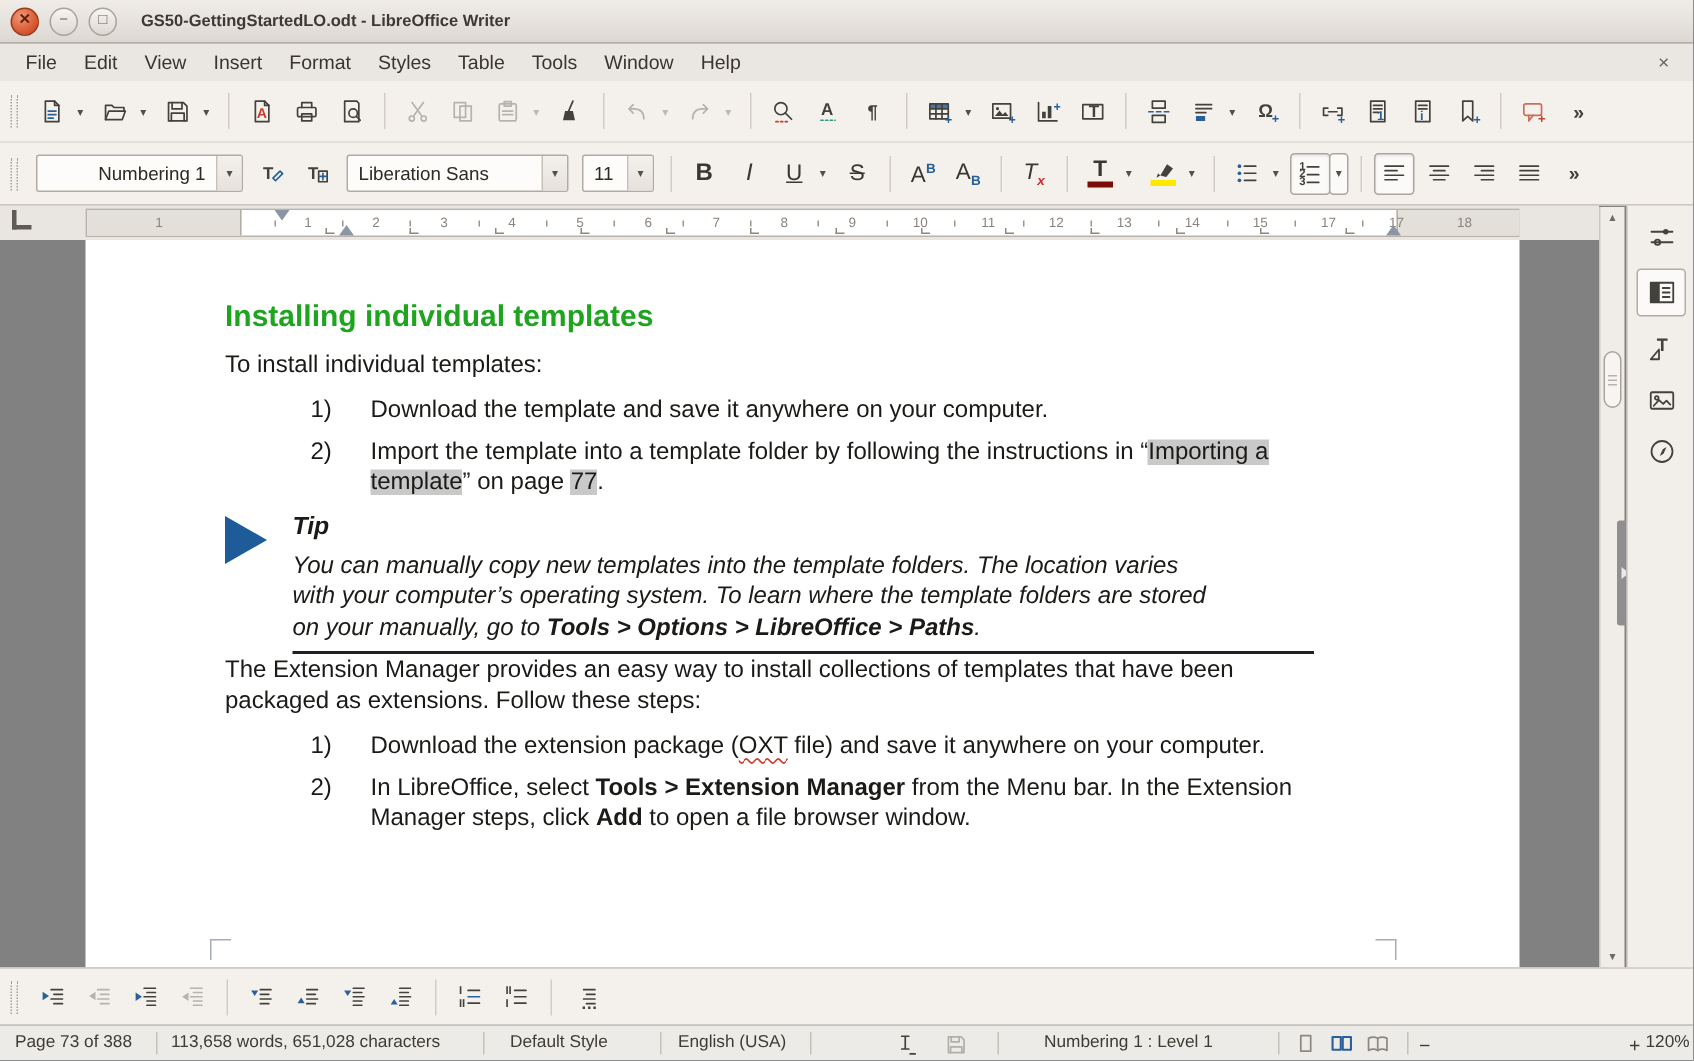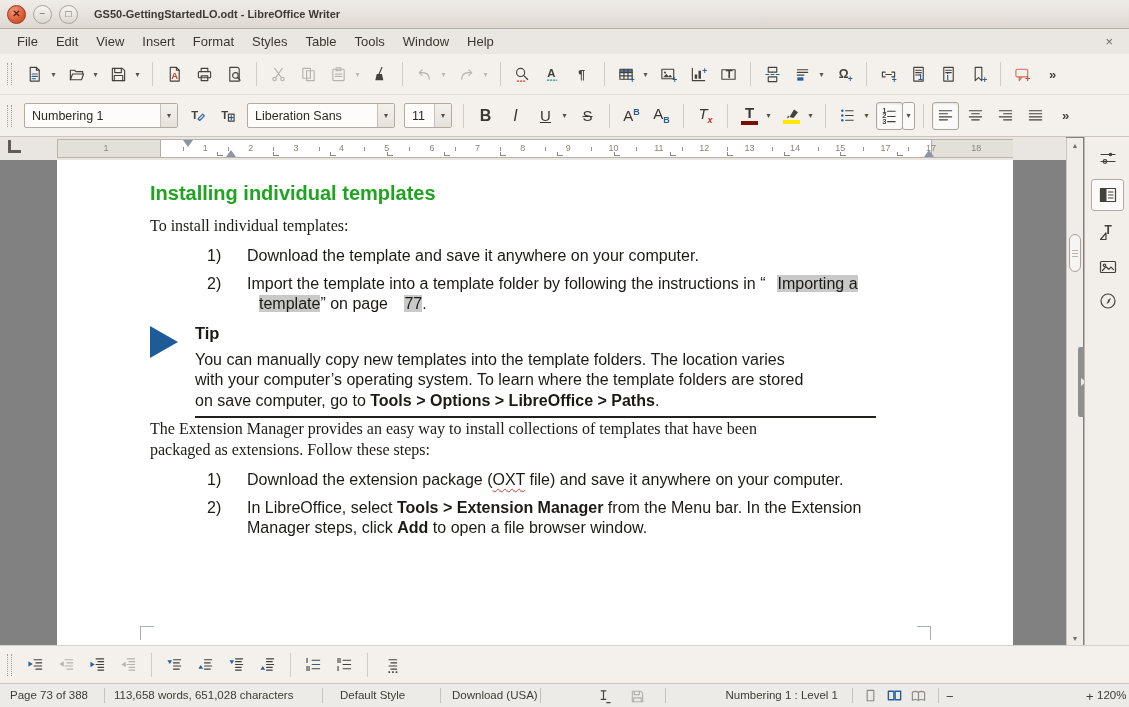--- a/index.html
+++ b/index.html
@@ -81,34 +81,34 @@
   .rtab{position:absolute;bottom:1px;width:5px;height:3px;border-left:1px solid #8d877f;
     border-bottom:1px solid #8d877f;}
   .ind{position:absolute;width:0;height:0;}
   .ind.first{top:0;border-left:5px solid transparent;border-right:5px solid transparent;
     border-top:7px solid #8b95a5;}
   .ind.left,.ind.right{bottom:0;border-left:5px solid transparent;border-right:5px solid transparent;
     border-bottom:7px solid #8b95a5;}
   
   #docarea{position:absolute;left:0;top:160px;width:1066px;height:485px;background:#818181;overflow:hidden;}
   #page{position:absolute;left:57px;top:0;width:956px;height:485px;background:#ffffff;}
-  #content{position:absolute;left:93px;top:22px;width:748px;color:#1b1a17;font-size:16px;}
+  #content{position:absolute;left:93px;top:40px;width:748px;color:#1b1a17;font-size:16px;}
   .h2{font-size:20px;line-height:23px;font-weight:bold;margin:0 0 10px;}
   .tip + .h2{margin-top:35px;}
   .para{margin:0 0 10px;}
-  .para .line{line-height:21px;white-space:nowrap;font-family:Liberation Serif, serif;}
+  .para .line{line-height:21px;white-space:nowrap;}
   .list{margin:0;}
   .li{display:flex;margin:0 0 7px;padding-left:57px;}
   .linum{width:40px;flex:none;line-height:20.5px;}
   .litext .line{line-height:20.5px;white-space:nowrap;}
   .b{font-weight:bold;}
-  .hl{background:#c9c9c9;margin-left:12px;}
+  .hl{background:#c9c9c9;}
   .sq{text-decoration:underline;text-decoration-style:wavy;text-decoration-color:#d2362a;
       text-decoration-thickness:1px;text-underline-offset:3px;}
-  .tip{position:relative;margin-top:6px;}
+  .tip{position:relative;margin-top:6px;font-style:italic;}
   .tip-arrow{position:absolute;left:0;top:3px;width:0;height:0;border-top:16px solid transparent;
     border-bottom:16px solid transparent;border-left:28px solid #1d5c99;}
   .tip-inner{margin-left:45px;width:681px;border-bottom:2px solid #23211d;padding-bottom:5px;}
   .tip-title{font-size:16.5px;font-weight:bold;margin:8px 0 7px;line-height:20px;}
   .tip-inner .line{line-height:20.5px;white-space:nowrap;}
   .cornermark{position:absolute;width:13px;height:13px;border-top:1px solid #a6adb8;}
   .cornermark.l{border-left:1px solid #a6adb8;}
   .cornermark.r{border-right:1px solid #a6adb8;}
   
   #vscroll{position:absolute;left:1066px;top:138px;width:17px;height:507px;background:#f0ede9;
@@ -127,21 +127,21 @@
     border-left:1px solid #bcb6af;box-sizing:border-box;}
   .sbtab{position:absolute;left:12px;width:22px;height:22px;display:flex;align-items:center;justify-content:center;}
   .sbtab.active{left:6px;width:33px;height:32px;background:#fbfaf8;border:1px solid #b1aba3;
     border-radius:3px;box-sizing:border-box;}
   
   #statusbar{position:absolute;left:0;top:683px;width:1129px;height:24px;background:#edebe7;
     border-top:1px solid #c9c4bd;box-sizing:border-box;font-size:11.5px;color:#3f3b35;}
   .sbt{position:absolute;top:5px;white-space:nowrap;}
   .sbsep{position:absolute;top:4px;width:1px;height:15px;background:#c6c1ba;}
   .sbicon{position:absolute;top:3px;width:22px;height:18px;display:flex;align-items:center;justify-content:center;}
-  #sb-outline{left:668px;width:170px;text-align:right;}
+  #sb-outline{left:696px;width:170px;text-align:left;}
   #sb-zoomout{left:946px;font-size:13px;}
   #sb-zoomin{left:1086px;font-size:13px;}
   #sb-zoom{left:1097px;}
 </style>
 </head>
 <body>
 
 <div class="app">
 
   <div class="titlebar">
@@ -417,21 +417,21 @@
         </span>
       </span>
       <span class="tbtn">
         <span class="icon">
           <span class="ovf">»</span>
         </span>
       </span>
     </div>
   <div class="tb" id="toolbar-format">
       <span class="grip"></span>
-      <div class="combo" style="width: 154px;">
+      <div class="combo" style="width: 138px; text-align: right;">
         <span class="combo-text">Numbering 1</span>
         <span class="combo-btn">▾</span>
       </div>
       <span class="tbtn">
         <span class="icon">
           <svg viewBox="0 0 18 18" width="17" height="17">
             <text x="2.5" y="13" class="tx">T</text>
             <path class="bs" d="M9.5 12.5l5-5 1.8 1.8-5 5z"></path>
           </svg>
         </span>
@@ -654,21 +654,21 @@
                 <div class="line"><span class="hl ">template</span><span>” on page </span><span class="hl ">77</span><span>.</span></div>
               </div>
             </div>
           </div>
           <div class="tip">
             <span class="tip-arrow"></span>
             <div class="tip-inner">
               <div class="tip-title">Tip</div>
               <div class="line"><span>You can manually copy new templates into the template folders. The location varies</span></div>
               <div class="line"><span>with your computer’s operating system. To learn where the template folders are stored</span></div>
-              <div class="line"><span>on save computer, go to </span><span class="b ">Tools &gt; Options &gt; LibreOffice &gt; Paths</span><span>.</span></div>
+              <div class="line"><span>on your manually, go to </span><span class="b ">Tools &gt; Options &gt; LibreOffice &gt; Paths</span><span>.</span></div>
             </div>
           </div>
           <div class="para">
             <div class="line"><span>The Extension Manager provides an easy way to install collections of templates that have been</span></div>
             <div class="line"><span>packaged as extensions. Follow these steps:</span></div>
           </div>
           <div class="list">
             <div class="li">
               <span class="linum">1)</span>
               <div class="litext">
@@ -847,21 +847,21 @@
       </span>
     </div>
 
   <div id="statusbar">
     <span class="sbt" style="left:10px;">Page 73 of 388</span>
     <span class="sbsep" style="left:104px"></span>
     <span class="sbt" style="left:114px;">113,658 words, 651,028 characters</span>
     <span class="sbsep" style="left:322px"></span>
     <span class="sbt" style="left:340px;">Default Style</span>
     <span class="sbsep" style="left:440px"></span>
-    <span class="sbt" style="left:452px;">Download (USA)</span>
+    <span class="sbt" style="left:452px;">English (USA)</span>
     <span class="sbsep" style="left:540px"></span>
     <span class="sbicon icon" id="sb-insert" style="left:592px;">
         <svg viewBox="0 0 18 18" width="17" height="17">
           <path d="M6.5 3h5M9 3v9M6.5 12h5M12.5 15.5h3.5"></path>
         </svg>
       </span>
     <span class="sbicon icon disabled" id="sb-modified" style="left:626px;">
         <svg viewBox="0 0 18 18" width="17" height="17">
           <path d="M3.5 3.5h9l2 2v9h-11z"></path>
           <path d="M5.5 3.5v3.5h5.5V3.5M5 14.5v-4h8v4"></path>

